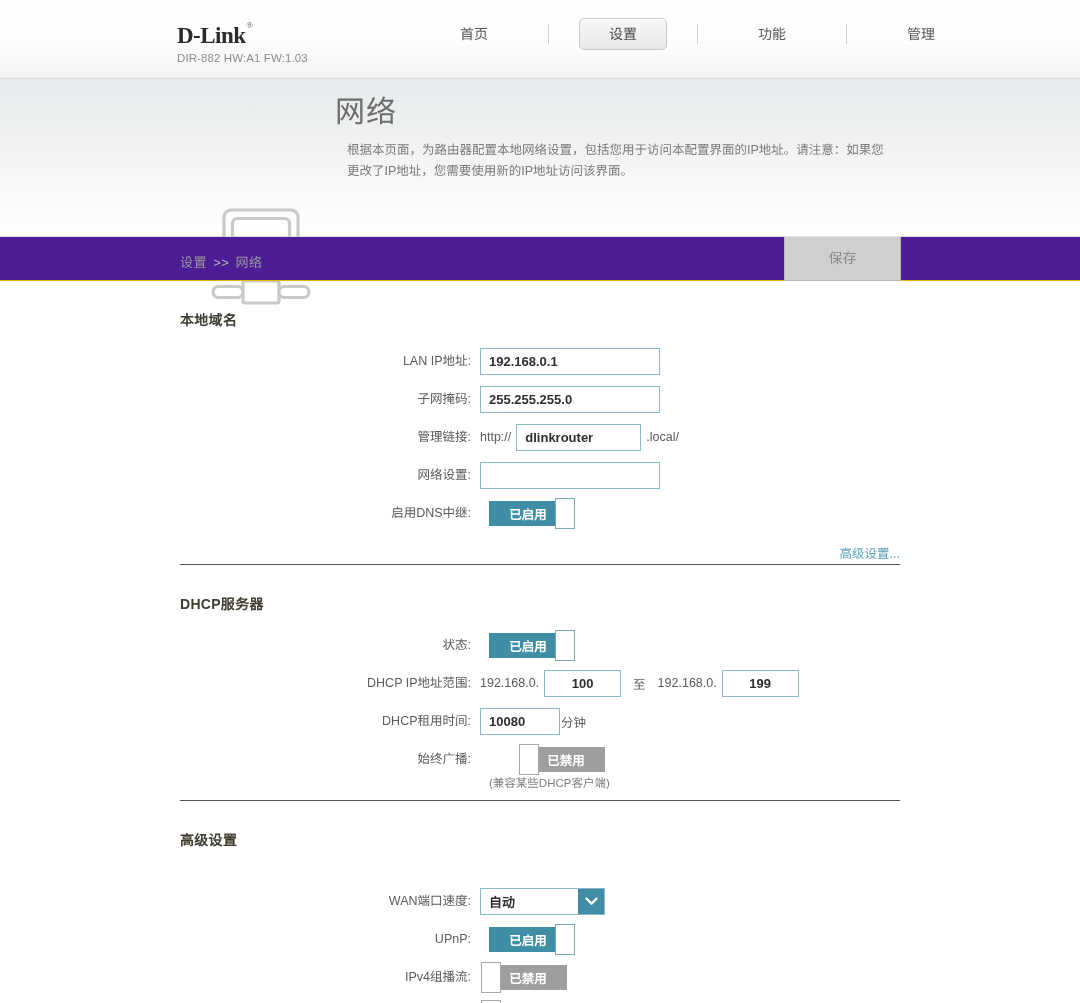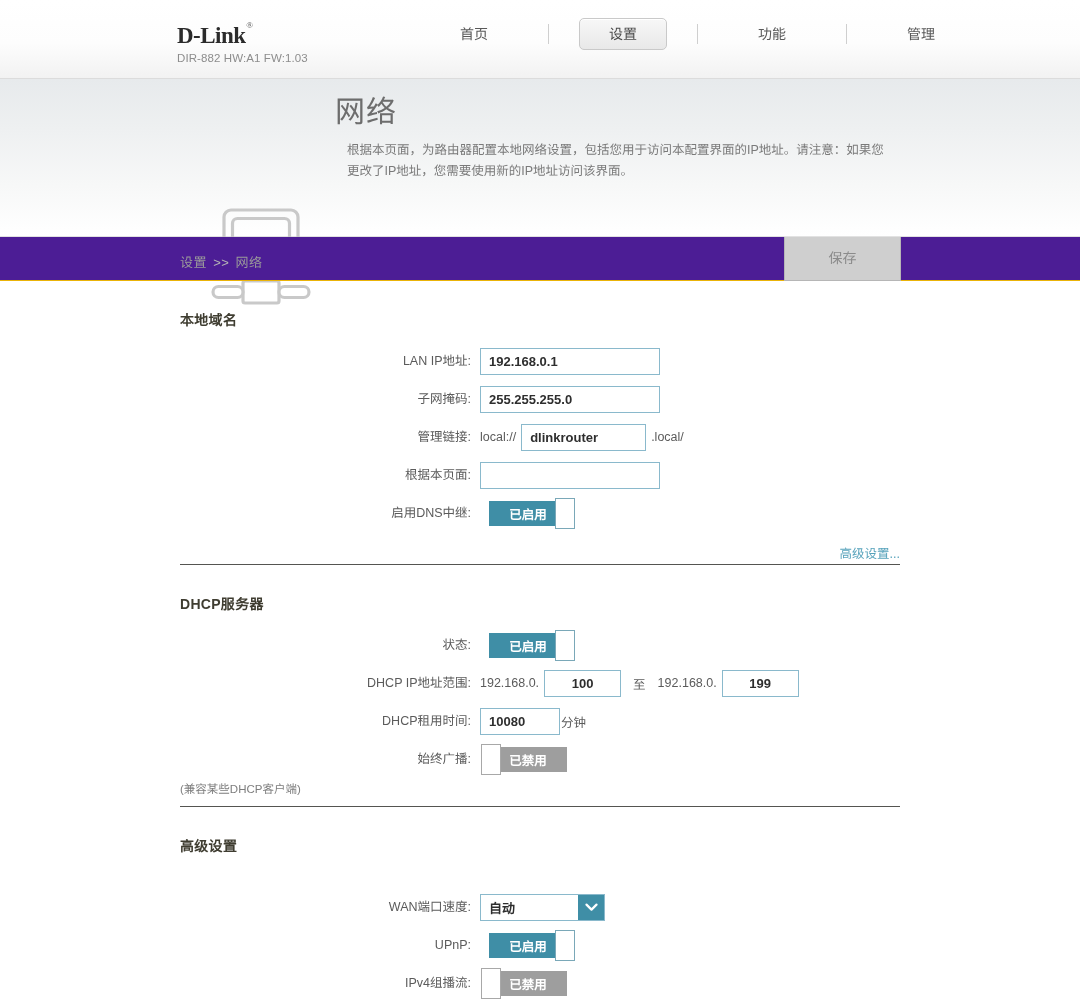--- a/index.html
+++ b/index.html
@@ -217,21 +217,21 @@
   .toggle.off .body { background: #9e9e9e; }
   .toggle.off .lbl  { color: #ffffff; }
   .toggle.off .knob { left: -8px; border-color: #a8a8a8; }
   .toggle-wrap { position: relative; padding: 0 9px; }
 
   .hint {
     font-size: 11.5px;
     color: #7d7d7d;
     margin-top: 4px;
   }
-  .hint-row { display: flex; margin-top: -4px; margin-bottom: 10px; flex-direction: column; }
+  .hint-row { display: flex; margin-top: -4px; margin-bottom: 10px; }
   .hint-row .spacer { width: 309px; flex: none; }
 
   .adv-link-row {
     text-align: right;
     padding: 6px 0 2px 0;
   }
   .adv-link {
     font-size: 12.5px;
     color: #56a2bb;
     text-decoration: none;
@@ -325,28 +325,28 @@
     <div class="row">
       <div class="row-label">子网掩码:</div>
       <div class="row-field">
         <input class="txt wide" type="text" value="255.255.255.0" style="">
       </div>
     </div>
 
     <div class="row">
       <div class="row-label">管理链接:</div>
       <div class="row-field">
-        <span class="static-txt pre">local://</span>
+        <span class="static-txt pre">http://</span>
         <input class="txt mid" type="text" value="dlinkrouter" style="">
         <span class="static-txt">.local/</span>
       </div>
     </div>
 
     <div class="row">
-      <div class="row-label">根据本页面:</div>
+      <div class="row-label">网络设置:</div>
       <div class="row-field">
         <input class="txt wide" type="text" value="" style="">
       </div>
     </div>
 
     <div class="row">
       <div class="row-label">启用DNS中继:</div>
       <div class="row-field">
         <div class="toggle-wrap">
           <div class="toggle on">
@@ -393,21 +393,21 @@
     </div>
 
     <div class="row">
       <div class="row-label">DHCP租用时间:</div>
       <div class="row-field">
         <input class="txt lease" type="text" value="10080" style="">
         <span class="unit">分钟</span>
       </div>
     </div>
 
-    <div class="row" style="margin-bottom:7px;">
+    <div class="row" style="margin-bottom:1px;gap:38px;">
       <div class="row-label">始终广播:</div>
       <div class="row-field">
         <div class="toggle-wrap">
           <div class="toggle off">
             <span class="body"></span>
             <span class="lbl">已禁用</span>
             <span class="knob"></span>
           </div>
         </div>
       </div>

